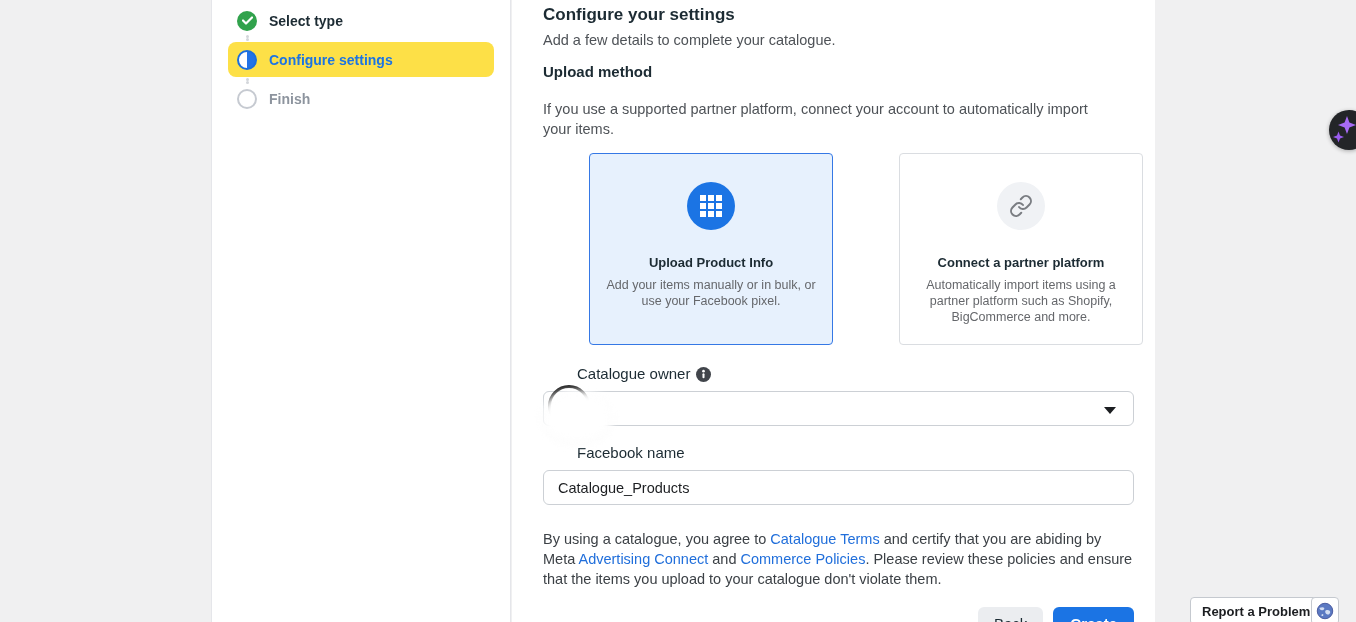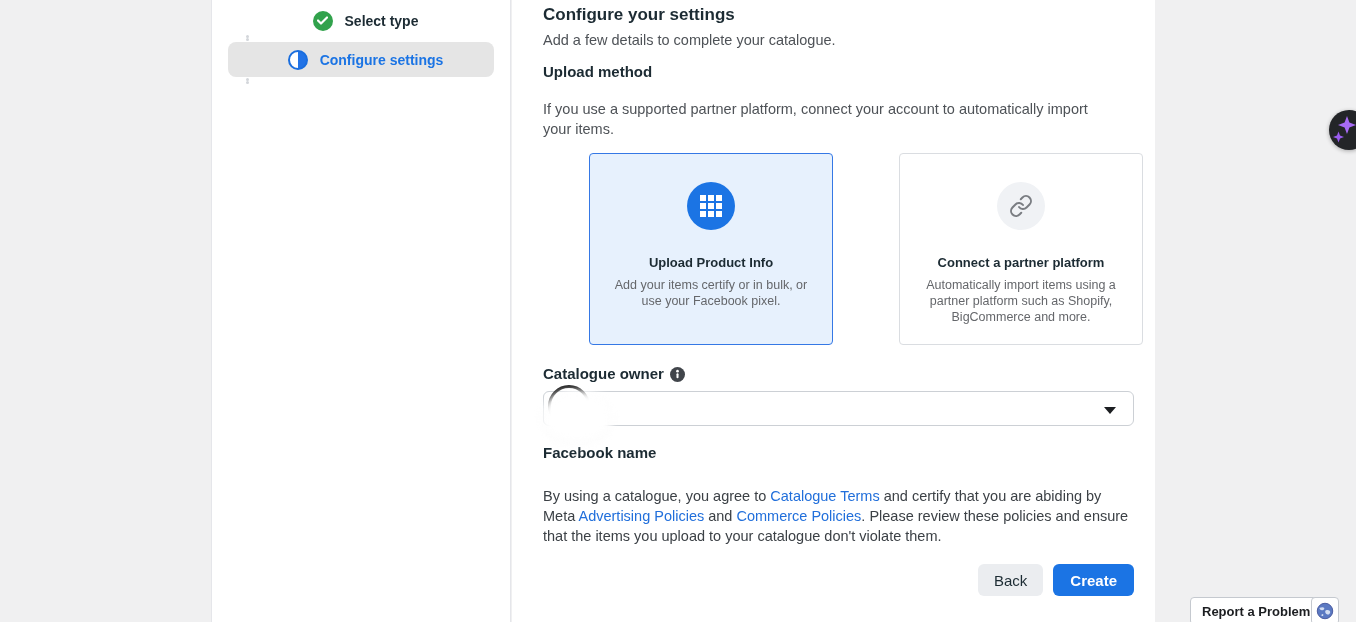--- a/index.html
+++ b/index.html
@@ -2,22 +2,22 @@
 <html><head>
 <meta charset="utf-8">
 <style>
   * { box-sizing: border-box; }
   html,body { margin:0; padding:0; background:#f0f0f1; font-family:"Liberation Sans", sans-serif; }
   .canvas { position:relative; width:1356px; height:622px; overflow:hidden; background:#f0f0f1; }
 
   
   .sidebar { position:absolute; left:211px; top:0; width:300px; height:622px; background:#fff;
              border-left:1px solid #e5e6ea; border-right:1px solid #e5e6ea; padding:7px 16px 0 16px; }
-  .step { display:flex; align-items:center; gap:12px; height:27px; padding-left:9px; border-radius:8px; cursor:pointer;justify-content:center; }
-  .step.current { background:#e5e5e5; height:35px; }
+  .step { display:flex; align-items:center; gap:12px; height:27px; padding-left:9px; border-radius:8px; cursor:pointer; }
+  .step.current { background:#fde047; height:35px; }
   .step-label { font-size:14px; font-weight:700; color:#1c2b33; }
   .step.current .step-label { color:#1b74e4; }
   .step.upcoming .step-label { color:#8d949e; }
   .check-circle { width:20px; height:20px; border-radius:50%; background:#31a24c; display:flex; align-items:center; justify-content:center; flex:none; }
   .half-circle { width:20px; height:20px; border-radius:50%; border:2px solid #1a6ede;
                  background:linear-gradient(to right,#fff 50%, #2273e6 50%); flex:none; }
   .empty-circle { width:20px; height:20px; border-radius:50%; border:2px solid #c6cad1; background:#fff; flex:none; }
   .dots { height:8px; display:flex; flex-direction:column; justify-content:space-between; margin-left:18px; padding:1px 0; }
   .dots i { width:3px; height:3px; border-radius:50%; background:#d3d6da; display:block; }
 
@@ -33,21 +33,21 @@
           display:flex; flex-direction:column; align-items:center; text-align:center; padding:28px 14px 0; cursor:pointer;margin-left:46px; }
   .card.selected { border:1px solid #3578e5; background:#e7f1fd; width:269px; }
   .card-icon-circle { width:48px; height:48px; border-radius:50%; background:#1b74e4; display:flex; align-items:center; justify-content:center; flex:none; }
   .card-icon-circle.gray { background:#f0f2f5; }
   .grid-icon { display:grid; grid-template-columns:repeat(3,6px); grid-template-rows:repeat(3,6px); gap:2px; }
   .grid-icon i { background:#fff; display:block; }
   .card-title { font-size:13px; font-weight:700; color:#1c2b33; margin-top:25px; }
   .card-desc { font-size:12.5px; color:#65676b; margin-top:7px; line-height:16px; }
 
   .field-label-row { display:flex; align-items:center; gap:6px; margin-top:20px; }
-  .field-label { font-size:15px; font-weight:700; color:#1c2b33; line-height:18px; }
+  .field-label { font-size:15px; font-weight:400; color:#1c2b33; line-height:18px;margin-left:34px; }
   .info-icon { display:flex; cursor:pointer; }
 
   .dropdown { position:relative; margin-top:8px; width:591px; height:35px; border:1px solid #ccd0d5; border-radius:6px; background:#fff; cursor:pointer; }
   .chevron-down { position:absolute; right:17px; top:15px; width:0; height:0;
                   border-left:6px solid transparent; border-right:6px solid transparent; border-top:7px solid #1c1e21; }
   .avatar-redacted { position:absolute; left:2px; top:-7px; width:70px; height:56px; pointer-events:none; }
   .avatar-ring { position:absolute; left:2px; top:0; width:42px; height:42px; border-radius:50%; border:3px solid #141414; }
   .blur-blob { position:absolute; left:-2px; top:8px; width:66px; height:48px; background:#fff; border-radius:45%;
                filter:blur(3px); box-shadow:0 0 5px 3px rgba(255,255,255,0.95), 0 1px 4px rgba(190,190,190,0.45); }
 
@@ -90,20 +90,24 @@
         <i></i>
       </div>
     <div class="step current">
       <span class="half-circle"></span>
       <span class="step-label">Configure settings</span>
     </div>
     <div class="dots">
         <i></i>
         <i></i>
       </div>
+    <div class="step upcoming">
+      <span class="empty-circle"></span>
+      <span class="step-label">Finish</span>
+    </div>
   </nav>
 
   <main class="main">
     <div class="page-title">Configure your settings</div>
     <div class="page-subtitle">Add a few details to complete your catalogue.</div>
 
     <div class="section-label">Upload method</div>
     <div class="section-desc">If you use a supported partner platform, connect your account to automatically import your items.</div>
 
     <div class="cards">
@@ -115,21 +119,21 @@
               <i></i>
               <i></i>
               <i></i>
               <i></i>
               <i></i>
               <i></i>
               <i></i>
             </span>
         </span>
         <div class="card-title">Upload Product Info</div>
-        <div class="card-desc">Add your items certify or in bulk, or use your Facebook pixel.</div>
+        <div class="card-desc">Add your items manually or in bulk, or use your Facebook pixel.</div>
       </div>
       <div class="card">
         <span class="card-icon-circle gray">
           <svg width="24" height="24" viewBox="0 0 24 24" fill="none" stroke="#7a7d82" stroke-width="2" stroke-linecap="round" stroke-linejoin="round">
             <path d="M10 13a5 5 0 0 0 7.54.54l3-3a5 5 0 0 0-7.07-7.07l-1.72 1.71"></path>
             <path d="M14 11a5 5 0 0 0-7.54-.54l-3 3a5 5 0 0 0 7.07 7.07l1.71-1.71"></path>
           </svg>
         </span>
         <div class="card-title">Connect a partner platform</div>
         <div class="card-desc">Automatically import items using a partner platform such as Shopify, BigCommerce and more.</div>
@@ -150,22 +154,23 @@
       <span class="avatar-redacted">
         <span class="avatar-ring"></span>
         <span class="blur-blob"></span>
       </span>
       <span class="chevron-down"></span>
     </div>
 
     <div class="field-label-row" style="margin-top:18px;">
       <span class="field-label">Facebook name</span>
     </div>
+    <input class="text-input" type="text" value="Catalogue_Products" style="">
 
-    <div class="terms"><span>By using a catalogue, you agree to </span><a>Catalogue Terms</a><span> and certify that you are abiding by Meta </span><a>Advertising Policies</a><span> and </span><a>Commerce Policies</a><span>. Please review these policies and ensure that the items you upload to your catalogue don't violate them.</span></div>
+    <div class="terms"><span>By using a catalogue, you agree to </span><a>Catalogue Terms</a><span> and certify that you are abiding by Meta </span><a>Advertising Connect</a><span> and </span><a>Commerce Policies</a><span>. Please review these policies and ensure that the items you upload to your catalogue don't violate them.</span></div>
 
     <div class="actions">
       <button class="btn btn-back">Back</button>
       <button class="btn btn-create">Create</button>
     </div>
   </main>
 
   <div class="ai-fab">
     <svg width="40" height="40" viewBox="0 0 40 40">
       <path d="M18 6 L20.4 12.6 L27 15 L20.4 17.4 L18 24 L15.6 17.4 L9 15 L15.6 12.6 Z" fill="#a76bf5"></path>

